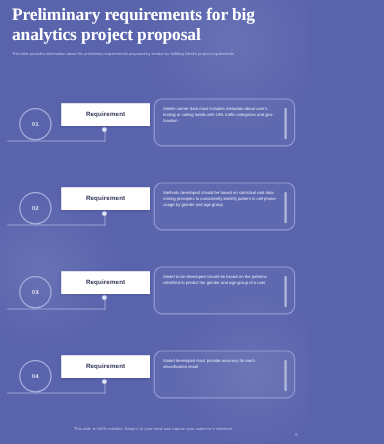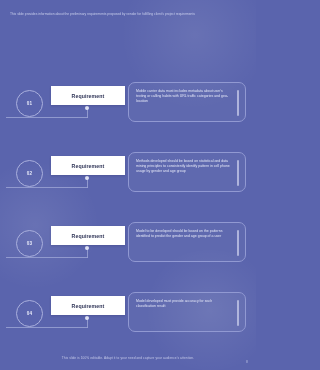--- a/index.html
+++ b/index.html
@@ -91,20 +91,21 @@
   }
 </style>
 </head>
 <body>
 
 <div class="glow glow-a"></div>
 <div class="glow glow-b"></div>
 <div class="glow glow-c"></div>
 
 <div class="header">
+  <h1 class="title">Preliminary requirements for big analytics project proposal</h1>
   <p class="subtitle">This slide provides information about the preliminary requirements proposed by vendor for fulfilling client's project requirements</p>
 </div>
 
 <div class="rows">
 
   <div class="row">
     <div class="hline"></div>
     <div class="vstub"></div>
     <div class="dot"></div>
     <div class="circle">

